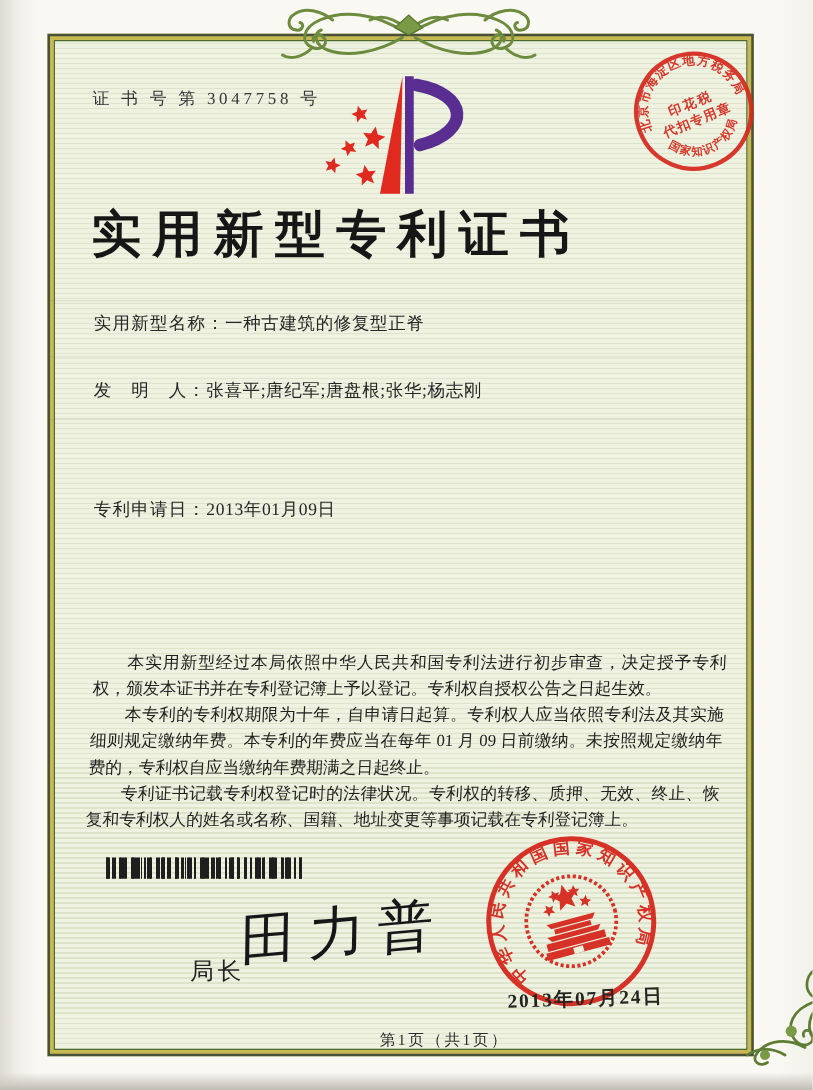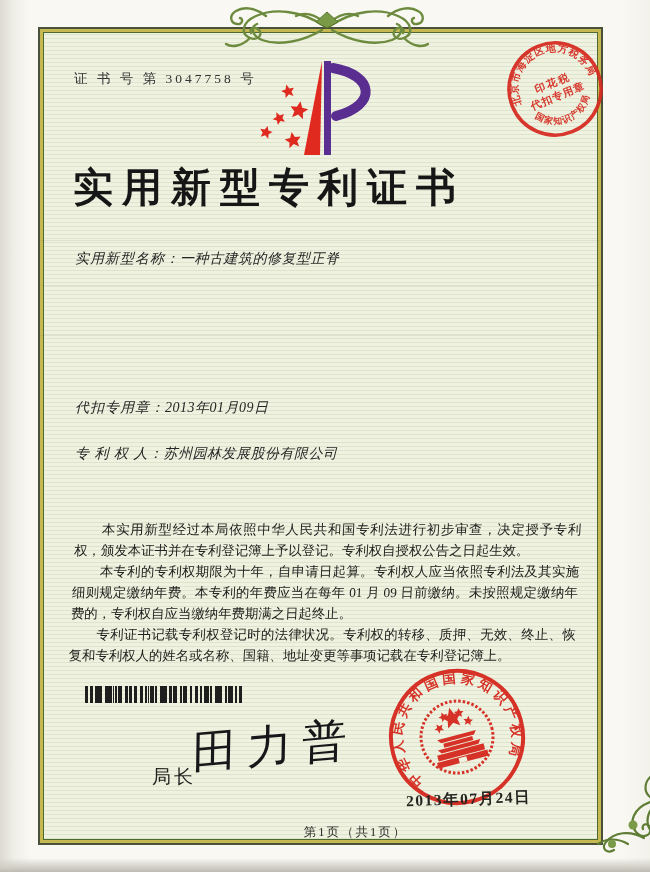--- a/index.html
+++ b/index.html
@@ -25,21 +25,21 @@
     background-color:#eff2e0;
     background-image:repeating-linear-gradient(0deg,rgba(146,172,118,.20) 0 1px,rgba(255,255,255,0) 1px 4px);
   }
   .streak{position:absolute; left:40px; width:562px; height:1px; background:rgba(110,110,100,.13);}
   .abs{position:absolute;}
   .cert-no{left:74px; top:70px; font-size:13.5px; letter-spacing:3px; color:#343434;}
   .title{
     left:38px; top:160px; width:462px; text-align:center;
     font-size:40px; font-weight:700; letter-spacing:9px; color:#161616;
   }
-  .field{left:75px; font-size:14px; color:#262626; letter-spacing:.5px; white-space:nowrap;font-style:italic;}
+  .field{left:75px; font-size:14px; color:#262626; letter-spacing:.5px; white-space:nowrap;}
   .field .lbl{letter-spacing:1px;}
   .paras{
     left:72px; top:519px; width:506px; font-size:13.4px; line-height:21px;
     color:#22211f; text-align:justify; transform:skewX(-3deg);
   }
   .paras p{margin:0; text-indent:2em;}
   .barcode{
     left:85px; top:686px; width:158px; height:17px;
     background-image:
       repeating-linear-gradient(90deg,#1e1e1e 0 2px,rgba(0,0,0,0) 2px 5px),
@@ -135,25 +135,25 @@
     </text>
     <text class="seal-text" x="0" y="-3" font-size="10.5" text-anchor="middle" letter-spacing="2">印花税</text>
     <text class="seal-text" x="0" y="11" font-size="10.5" text-anchor="middle" letter-spacing="1">代扣专用章</text>
   </svg>
 
   <div class="abs title">实用新型专利证书</div>
 
   <div class="abs field" style="top:250px">
     <span class="lbl">实用新型名称：</span><span>一种古建筑的修复型正脊</span>
   </div>
+  <div class="abs field" style="top:304px">
+    <span class="lbl">发　明　人：</span><span>张喜平;唐纪军;唐盘根;张华;杨志刚</span>
+  </div>
   <div class="abs field" style="top:399px">
-    <span class="lbl">代扣专用章：</span><span>2013年01月09日</span>
-  </div>
-  <div class="abs field" style="top:445px">
-    <span class="lbl">专 利 权 人：</span><span>苏州园林发展股份有限公司</span>
+    <span class="lbl">专利申请日：</span><span>2013年01月09日</span>
   </div>
 
   <div class="abs paras">
     <p>本实用新型经过本局依照中华人民共和国专利法进行初步审查，决定授予专利权，颁发本证书并在专利登记簿上予以登记。专利权自授权公告之日起生效。</p>
     <p>本专利的专利权期限为十年，自申请日起算。专利权人应当依照专利法及其实施细则规定缴纳年费。本专利的年费应当在每年 01 月 09 日前缴纳。未按照规定缴纳年费的，专利权自应当缴纳年费期满之日起终止。</p>
     <p>专利证书记载专利权登记时的法律状况。专利权的转移、质押、无效、终止、恢复和专利权人的姓名或名称、国籍、地址变更等事项记载在专利登记簿上。</p>
   </div>
 
   <div class="abs barcode"></div>
 

